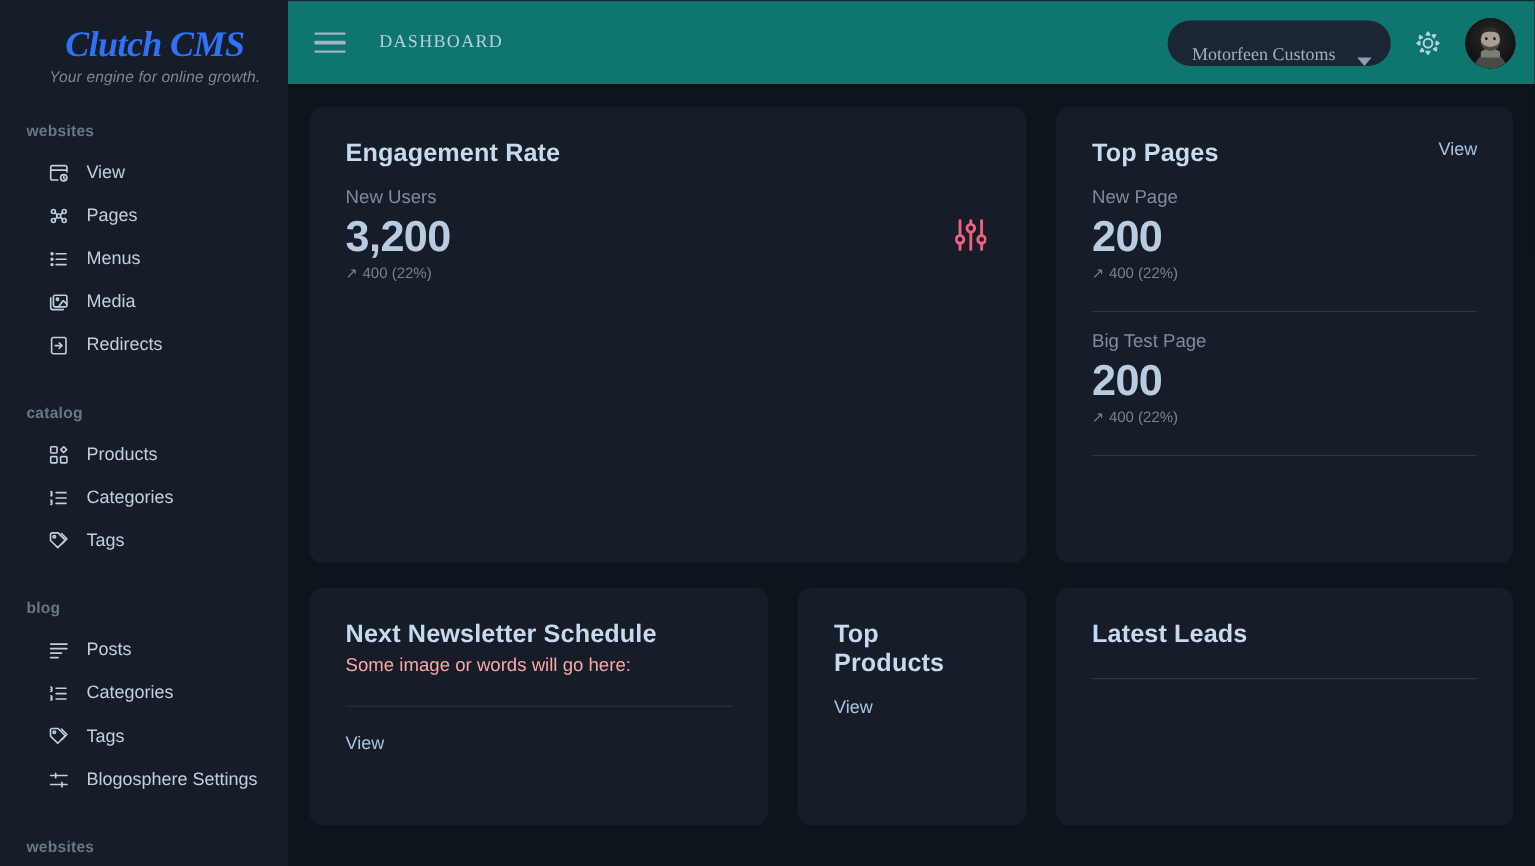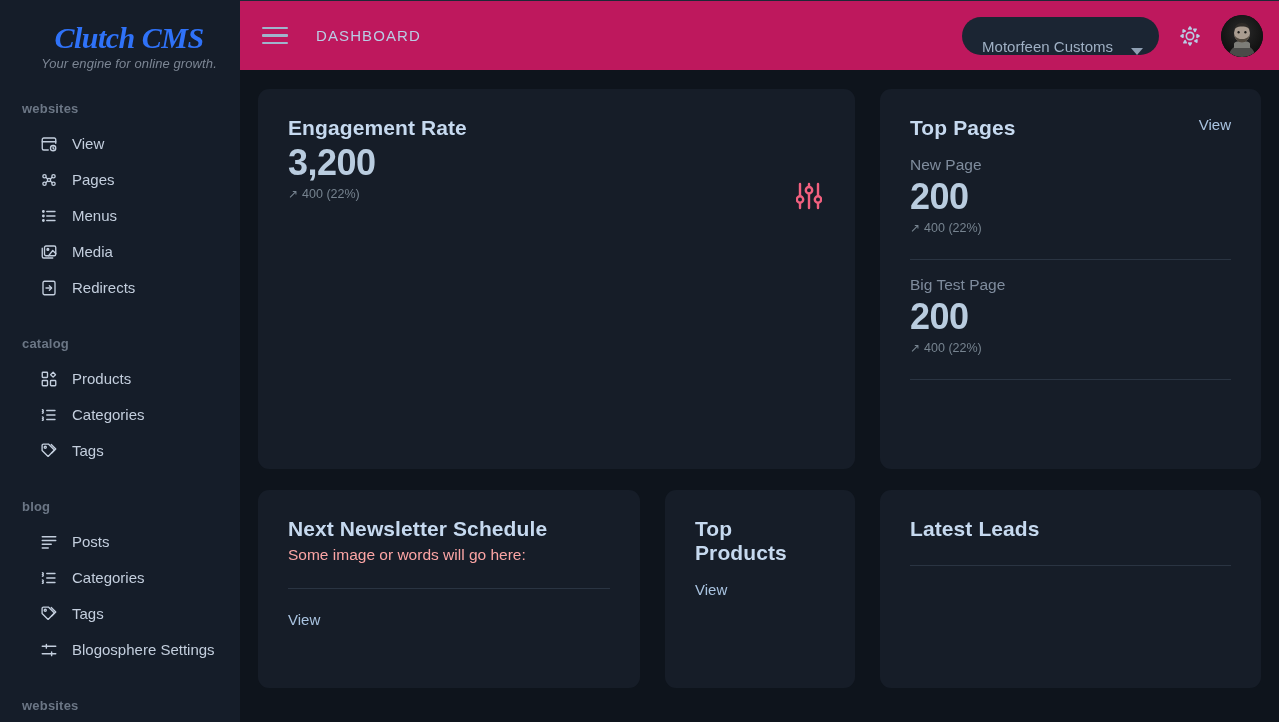--- a/index.html
+++ b/index.html
@@ -71,25 +71,26 @@
     flex: 1 1 auto;
     height: 722px;
     display: flex;
     flex-direction: column;
     background: #0e141c;
     overflow: hidden;
   }
   #topbar {
     height: 70px;
     flex: 0 0 70px;
-    background: #be185d;
+    background: #0f766e;
     display: flex;
     align-items: center;
     padding: 0 16px 0 20px;
     border-top: 1px solid #1d2836;
+    font-family: Liberation Serif, serif;
   }
   #hamburger {
     width: 30px; height: 30px;
     display: flex; flex-direction: column;
     justify-content: center; gap: 5px;
     cursor: pointer;
     padding: 0 2px;
   }
   #hamburger span {
     display: block; height: 2.5px;
@@ -419,20 +420,21 @@
   </header>
 
   <main id="content">
 
     <div class="row">
 
       <section class="card" id="engagement-card">
         <div class="card-head">
           <div class="card-title">Engagement Rate</div>
         </div>
+        <div class="metric-label">New Users</div>
         <div class="metric-value">3,200</div>
         <div class="metric-delta">
           <span class="arrow">↗</span>
           <span>400 (22%)</span>
         </div>
         <div id="sliders-icon">
           <svg width="26" height="30" viewBox="0 0 26 30" fill="none" stroke="currentColor" stroke-width="2.4" stroke-linecap="round">
             <path d="M4 3v11"></path>
               <circle cx="4" cy="18.5" r="3.2"></circle>
               <path d="M4 22.6V27"></path>

